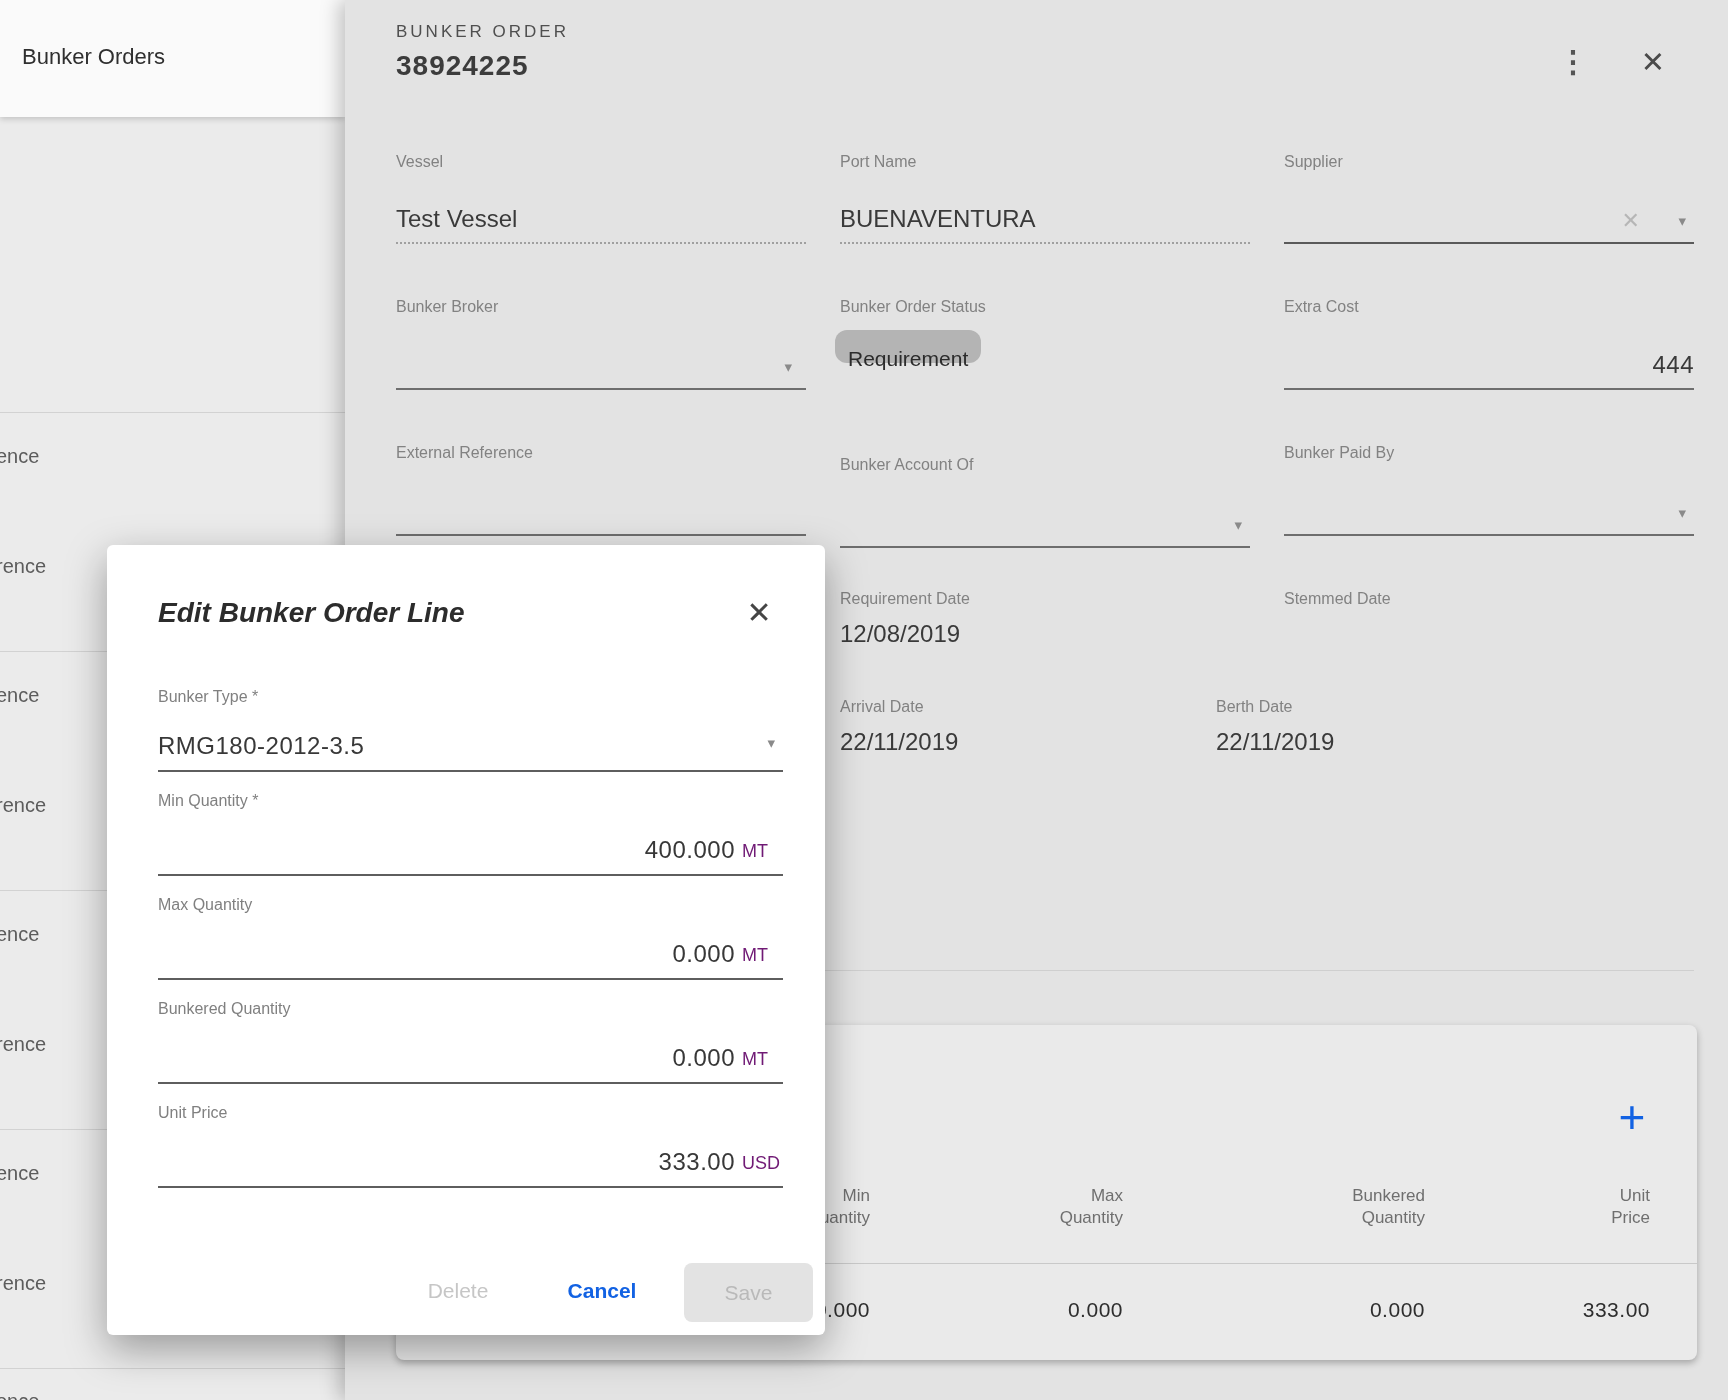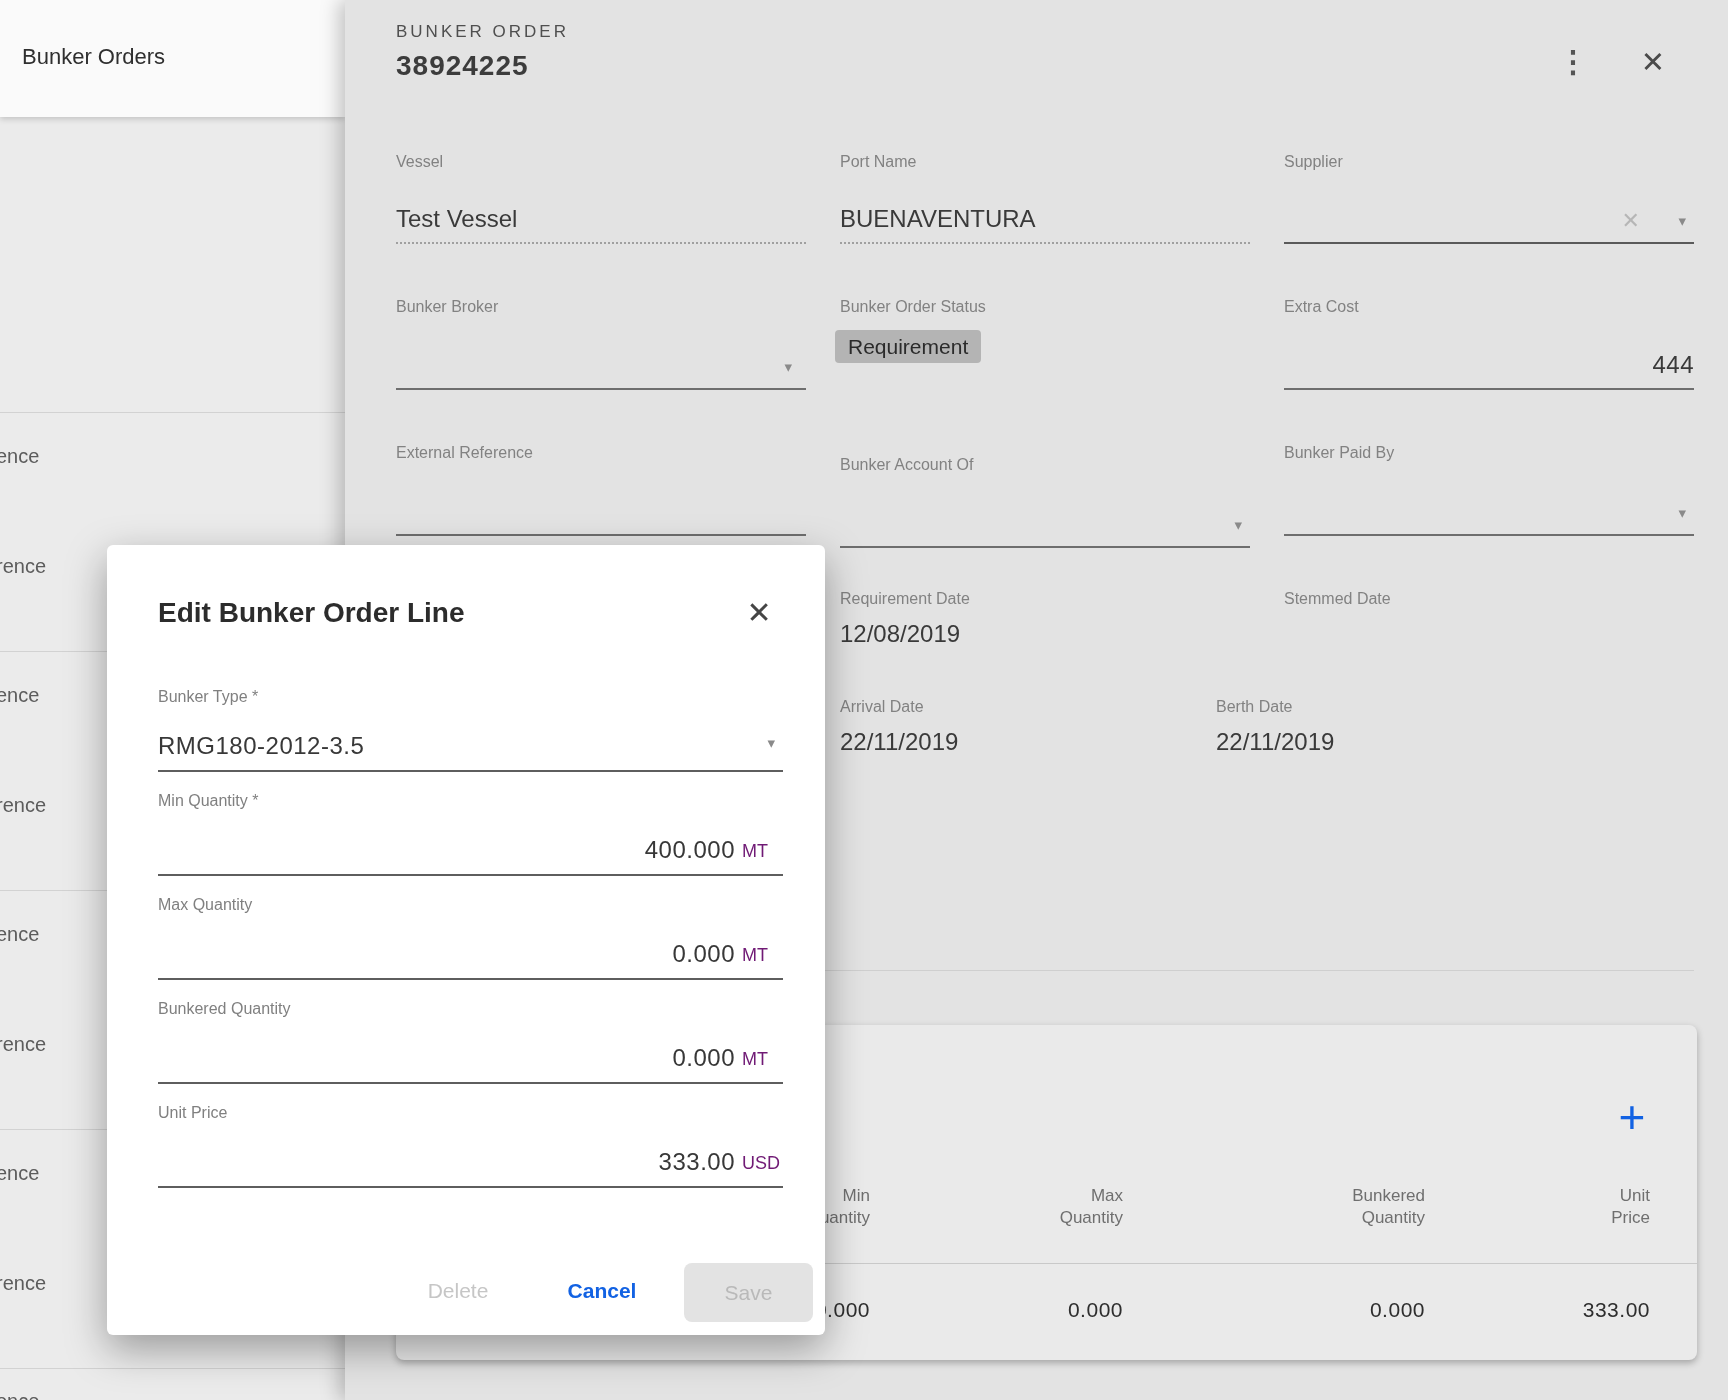--- a/index.html
+++ b/index.html
@@ -27,39 +27,39 @@
   
   .fld{position:absolute;width:410px;}
   .fld .lbl{position:absolute;left:0;top:0;font-size:16px;color:#828282;white-space:nowrap;}
   .fld .fval{position:absolute;left:0;bottom:9px;font-size:24px;color:#3a3a3a;white-space:nowrap;width:100%;}
   .fld .fval.num{text-align:right;letter-spacing:.5px;}
   .fld.u-dot{border-bottom:2px dotted #a0a0a0;}
   .fld.u-solid{border-bottom:2px solid #6e6e6e;}
   .caret{position:absolute;font-size:15px;color:#8a8a8a;line-height:15px;}
   .clear-x{position:absolute;font-size:22px;color:#b6b6b6;line-height:22px;cursor:pointer;}
   .badge{position:absolute;background:#b4b4b4;color:#2b2b2b;font-size:21px;line-height:33px;height:33px;
-         padding:0 13px;border-radius:4px;text-align:right;}
+         padding:12px 13px;border-radius:12px;text-align:right;}
   .datefld{position:absolute;width:410px;}
   .datefld .lbl{font-size:16px;color:#828282;}
   .datefld .dval{margin-top:12px;font-size:24px;color:#3a3a3a;}
   .drawer-divider{position:absolute;left:396px;top:970px;width:1298px;height:1px;background:#cfcfcf;}
 
   
   .card{position:absolute;left:396px;top:1025px;width:1301px;height:335px;background:#eaeaea;
         border-radius:8px;box-shadow:0 3px 7px rgba(0,0,0,.28);}
   .plus-btn{position:absolute;left:1212px;top:66px;width:48px;height:52px;color:#1262e3;
             font-size:46px;line-height:52px;text-align:center;cursor:pointer;}
   .th{position:absolute;top:160px;width:220px;font-size:17px;line-height:22px;color:#6f6f6f;text-align:right;}
   .card-divider{position:absolute;left:0;top:238px;width:1301px;height:1px;background:#c9c9c9;}
   .td{position:absolute;top:273px;width:220px;font-size:21px;color:#2e2e2e;text-align:right;letter-spacing:.5px;}
 
   
   .modal{position:absolute;left:107px;top:545px;width:718px;height:790px;background:#ffffff;border-radius:6px;
          box-shadow:0 14px 40px rgba(0,0,0,.35);}
-  .modal-title{position:absolute;left:51px;top:52px;font-size:28px;font-weight:700;color:#2c2c2c;}
+  .modal-title{position:absolute;left:51px;top:52px;font-size:28px;font-weight:700;color:#2c2c2c;font-style:italic;}
   .modal-close{position:absolute;left:630px;top:48px;width:44px;height:40px;font-size:30px;color:#454545;
                text-align:center;line-height:40px;cursor:pointer;}
   .mfld{position:absolute;left:51px;width:625px;height:84px;border-bottom:2px solid #5e5e5e;}
   .mfld .lbl{position:absolute;left:0;top:0;font-size:16px;color:#808080;text-align:center;}
   .mfld .mval{position:absolute;left:0;bottom:10px;font-size:24px;color:#383838;letter-spacing:.5px;}
   .mfld .mval.num{left:auto;right:48px;text-align:right;}
   .mfld .unit{position:absolute;left:584px;bottom:12px;font-size:18px;color:#701a75;}
   .mfld .caret{right:8px;bottom:20px;}
   .btn-text{position:absolute;top:731px;height:30px;font-size:21px;line-height:30px;text-align:center;cursor:pointer;}
   .btn-delete{left:286px;width:130px;color:#c6c6c6;}

